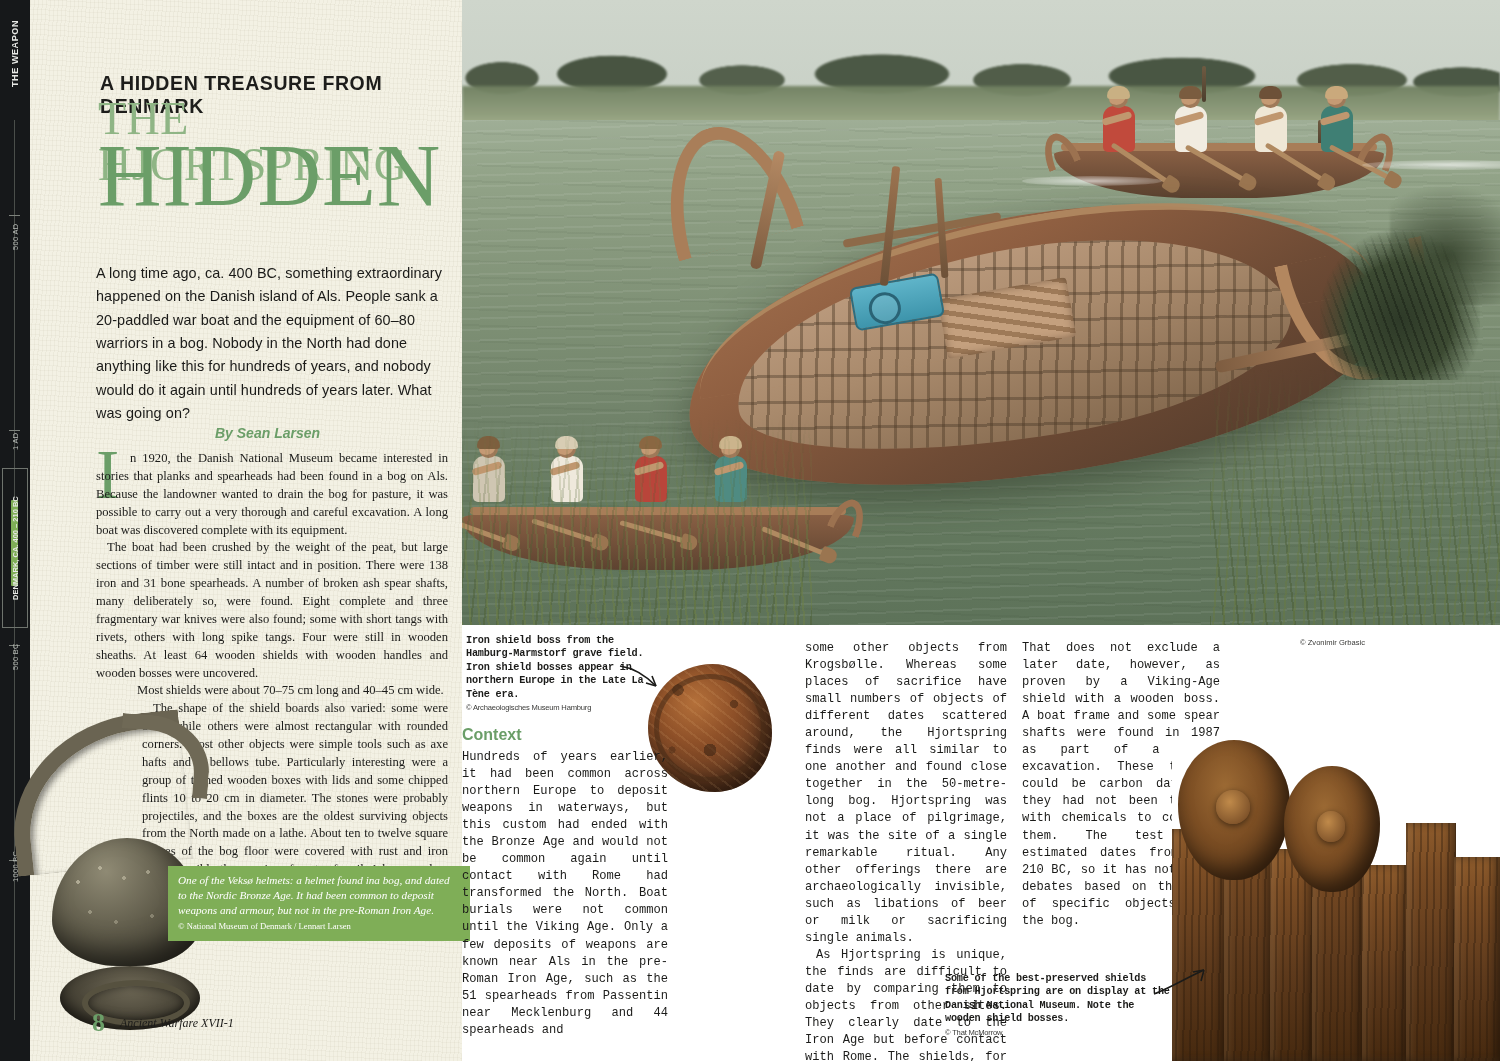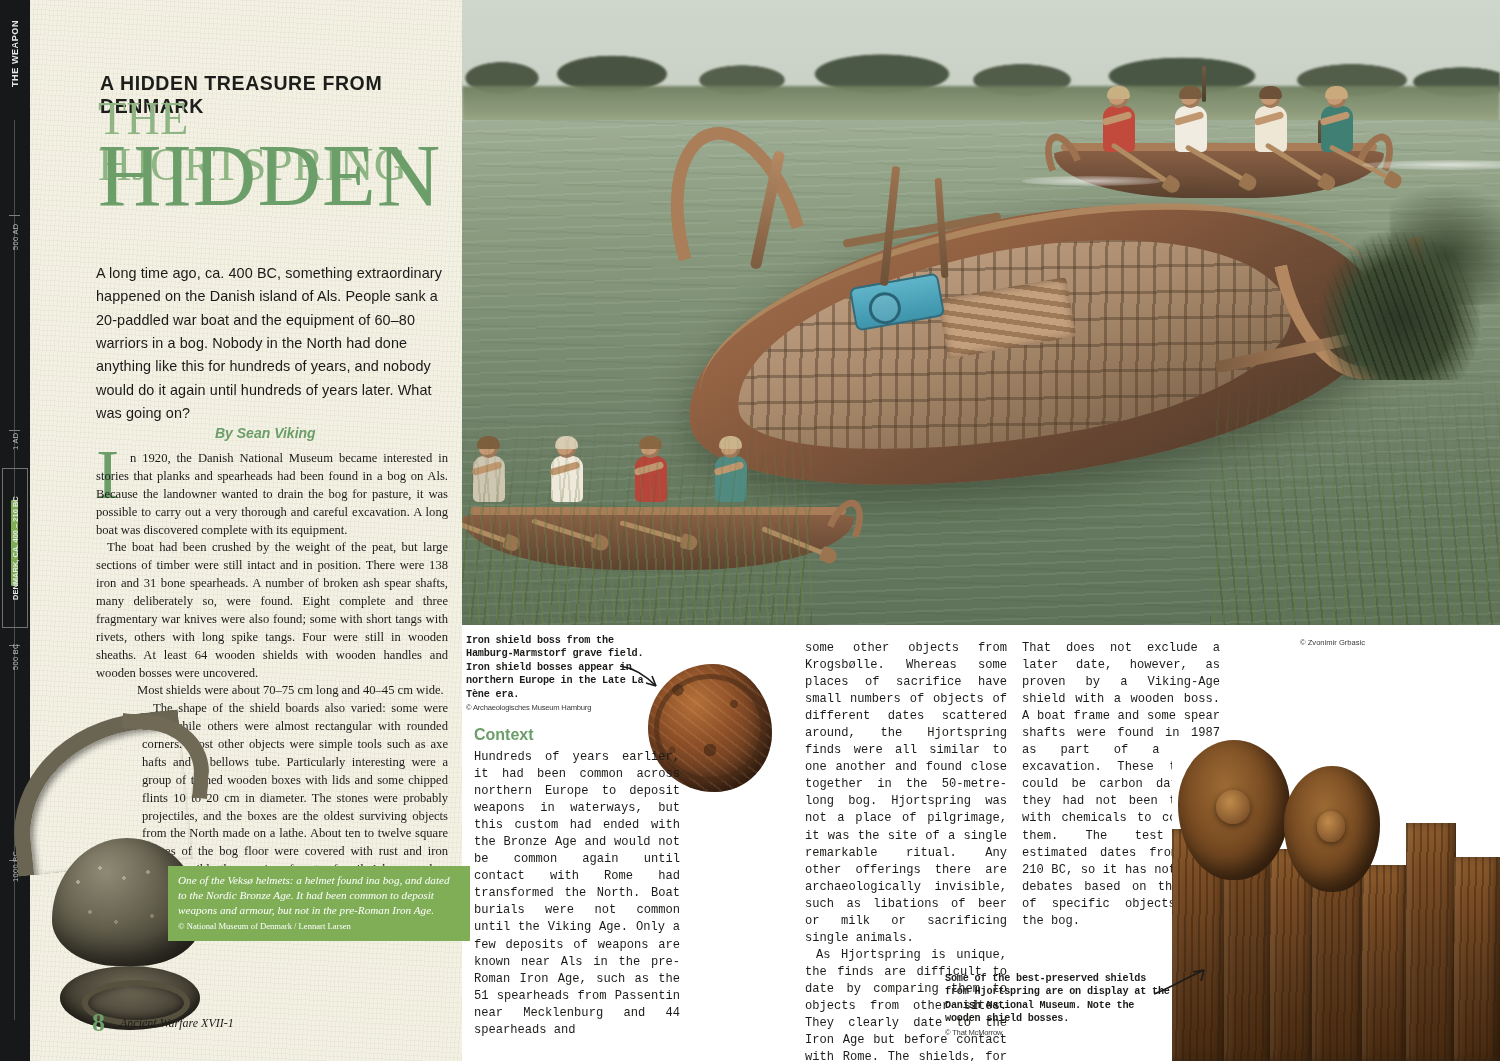--- a/index.html
+++ b/index.html
@@ -398,21 +398,21 @@
   }
   .footer-mag {
     position: absolute; left: 120px; top: 1016px;
     font-family: "Liberation Serif", serif;
     font-size: 12px; font-style: italic; color: #1b1b19;
   }
 
   
   .colA { position: absolute; left: 805px; top: 640px; width: 202px; }
   .colB { position: absolute; left: 1022px; top: 640px; width: 198px; }
-  .col-mid { position: absolute; left: 474px; top: 726px; width: 206px; }
+  .col-mid { position: absolute; left: 462px; top: 726px; width: 206px; }
 
   .bodytext {
     font-family: Liberation Mono, monospace;
     font-size: 12.1px; line-height: 1.41; color: #1b1b19; text-align: justify;
   }
   .bodytext p { margin: 0; text-indent: 11px; }
   .bodytext p.first { text-indent: 0; }
   .subhead {
     font-family: "Liberation Sans", sans-serif;
     font-size: 16px; font-weight: bold; color: #6b9e68;
@@ -617,21 +617,21 @@
   <div class="hero-reeds-left"></div>
   <div class="hero-reeds-right"></div>
 </div>
 
 <div class="lower-left-white"></div>
 
 <div class="kicker">A HIDDEN TREASURE FROM DENMARK</div>
 <div class="title-1">THE HJORTSPRING</div>
 <div class="title-2">HIDDEN</div>
 <div class="standfirst">A long time ago, ca. 400 BC, something extraordinary happened on the Danish island of Als. People sank a 20-paddled war boat and the equipment of 60–80 warriors in a bog. Nobody in the North had done anything like this for hundreds of years, and nobody would do it again until hundreds of years later. What was going on?</div>
-<div class="byline">By Sean Viking</div>
+<div class="byline">By Sean Larsen</div>
 
 <div class="dropcap">I</div>
 <div class="body-left">
   <p style="text-indent:34px;">n 1920, the Danish National Museum became interested in stories that planks and spearheads had been found in a bog on Als. Because the landowner wanted to drain the bog for pasture, it was possible to carry out a very thorough and careful excavation. A long boat was discovered complete with its equipment.</p>
   <p>The boat had been crushed by the weight of the peat, but large sections of timber were still intact and in position. There were 138 iron and 31 bone spearheads. A number of broken ash spear shafts, many deliberately so, were found. Eight complete and three fragmentary war knives were also found; some with short tangs with rivets, others with long spike tangs. Four were still in wooden sheaths. At least 64 wooden shields with wooden handles and wooden bosses were uncovered.</p>
   <p class="ind1">Most shields were about 70–75 cm long and 40–45 cm wide.</p>
   <p class="ind2">The shape of the shield boards also varied: some were oval, while others were almost rectangular with rounded corners. Most other objects were simple tools such as axe hafts and a bellows tube. Particularly interesting were a group of turned wooden boxes with lids and some chipped flints 10 to 20 cm in diameter. The stones were probably projectiles, and the boxes are the oldest surviving objects from the North made on a lathe. About ten to twelve square metres of the bog floor were covered with rust and iron rings, possibly the remains of coats of mail. A horse, a dog, a puppy, a lamb, and a calf were also sacrificed with the boat.</p>
 </div>
 
 <div class="helmet">

